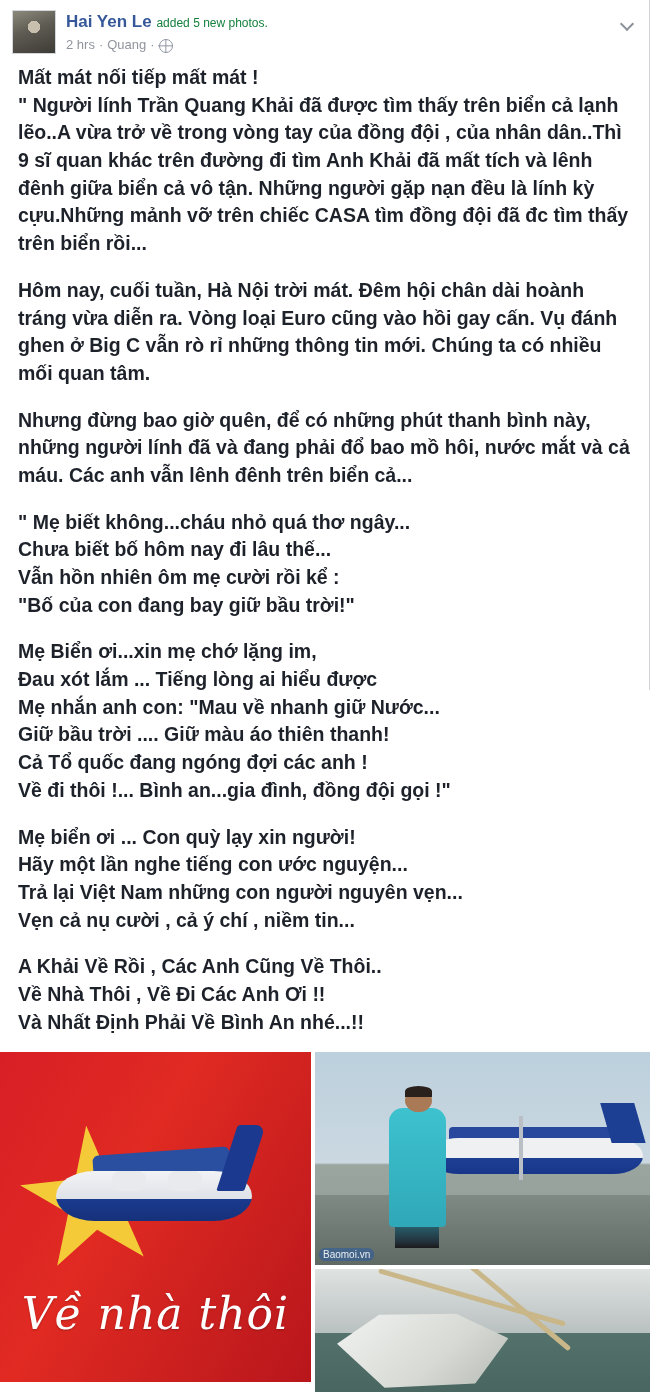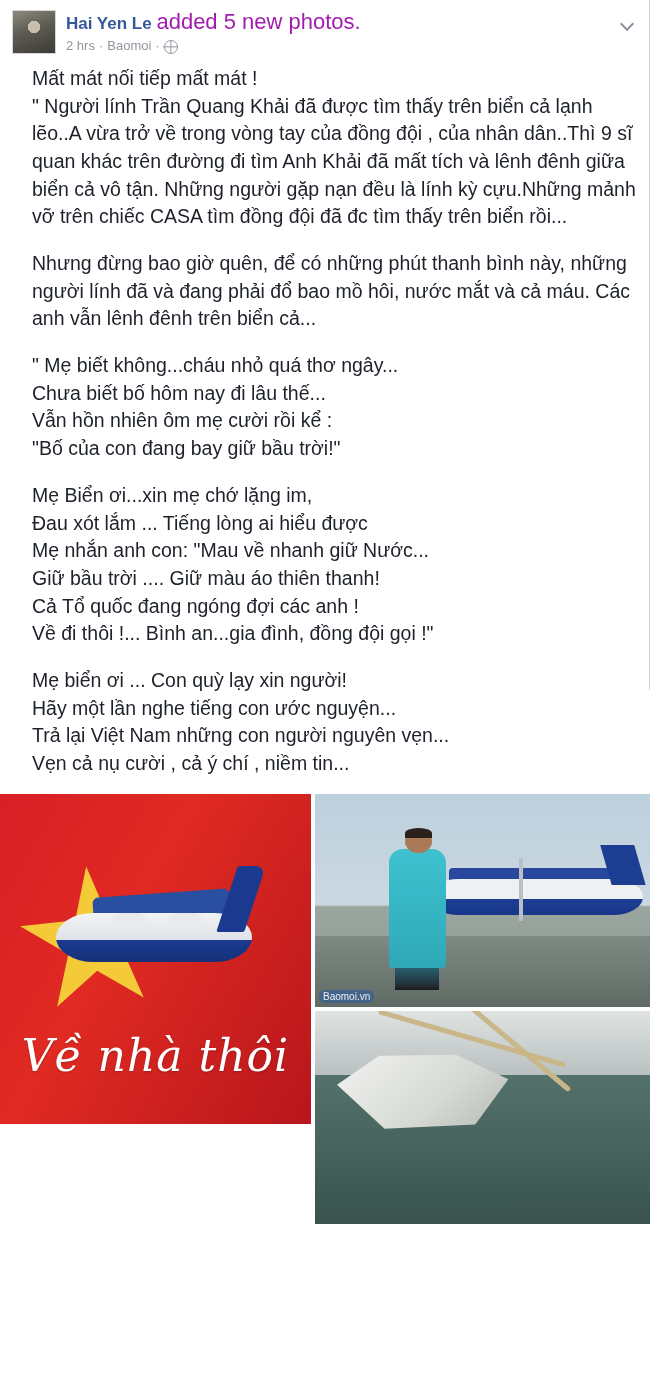--- a/index.html
+++ b/index.html
@@ -53,22 +53,22 @@
   .name-line {
     font-size: 17px;
     line-height: 22px;
   }
   .author-name {
     color: #365899;
     font-weight: bold;
     font-size: 17px;
   }
   .action-text {
-    color: #a21caf;
-    font-size: 22px;
+    color: #15803d;
+    font-size: 12px;
   }
   .meta-line {
     font-size: 13px;
     color: #90949c;
     margin-top: 3px;
     display: flex;
     gap: 4px;
   }
   .meta-line .sep { color: #90949c; }
   .globe-icon {
@@ -122,22 +122,23 @@
 
   
   .post-body {
     padding: 4px 14px 8px 14px;
     font-size: 19.5px;
     line-height: 1.42;
     color: #1d2129;
     word-wrap: break-word;
   }
   .para {
-    margin: 0 0 19px 18px;
+    margin: 0 0 19px 4px;
     white-space: pre-wrap;
+    font-weight: bold;
   }
   .para:last-child { margin-bottom: 0; }
 
   
   .photo-grid {
     display: flex;
     width: 650px;
     gap: 4px;
     margin-top: 8px;
   }
@@ -377,46 +378,50 @@
       <div class="av-shape"></div>
     </div>
     <div class="header-text">
       <div class="name-line">
         <span class="author-name">Hai Yen Le</span>
         <span class="action-text">added 5 new photos.</span>
       </div>
       <div class="meta-line">
         <span>2 hrs</span>
         <span class="sep">·</span>
-        <span>Baomoi</span>
+        <span>Quang</span>
         <span class="sep">·</span>
         <span class="globe-icon"></span>
       </div>
     </div>
     <div class="chevron-down"></div>
   </div>
 
   <div class="post-body">
     <p class="para">Mất mát nối tiếp mất mát !
 " Người lính Trần Quang Khải đã được tìm thấy trên biển cả lạnh lẽo..A vừa trở về trong vòng tay của đồng đội , của nhân dân..Thì 9 sĩ quan khác trên đường đi tìm Anh Khải đã mất tích và lênh đênh giữa biển cả vô tận. Những người gặp nạn đều là lính kỳ cựu.Những mảnh vỡ trên chiếc CASA tìm đồng đội đã đc tìm thấy trên biển rồi...</p>
+    <p class="para">Hôm nay, cuối tuần, Hà Nội trời mát. Đêm hội chân dài hoành tráng vừa diễn ra. Vòng loại Euro cũng vào hồi gay cấn. Vụ đánh ghen ở Big C vẫn rò rỉ những thông tin mới. Chúng ta có nhiều mối quan tâm.</p>
     <p class="para">Nhưng đừng bao giờ quên, để có những phút thanh bình này, những người lính đã và đang phải đổ bao mồ hôi, nước mắt và cả máu. Các anh vẫn lênh đênh trên biển cả...</p>
     <p class="para">" Mẹ biết không...cháu nhỏ quá thơ ngây...
 Chưa biết bố hôm nay đi lâu thế...
 Vẫn hồn nhiên ôm mẹ cười rồi kể :
 "Bố của con đang bay giữ bầu trời!"</p>
     <p class="para">Mẹ Biển ơi...xin mẹ chớ lặng im,
 Đau xót lắm ... Tiếng lòng ai hiểu được
 Mẹ nhắn anh con: "Mau về nhanh giữ Nước...
 Giữ bầu trời .... Giữ màu áo thiên thanh!
 Cả Tổ quốc đang ngóng đợi các anh !
 Về đi thôi !... Bình an...gia đình, đồng đội gọi !"</p>
     <p class="para">Mẹ biển ơi ... Con quỳ lạy xin người!
 Hãy một lần nghe tiếng con ước nguyện...
 Trả lại Việt Nam những con người nguyên vẹn...
 Vẹn cả nụ cười , cả ý chí , niềm tin...</p>
+    <p class="para">A Khải Về Rồi , Các Anh Cũng Về Thôi..
+Về Nhà Thôi , Về Đi Các Anh Ơi !!
+Và Nhất Định Phải Về Bình An nhé...!!</p>
   </div>
 
   <div class="photo-grid">
     <div class="col-left">
       <div class="photo ph1">
         <div class="flag"></div>
         <div class="star"></div>
         <div class="plane-wing"></div>
         <div class="plane-body"></div>
         <div class="plane-eng-l"></div>

